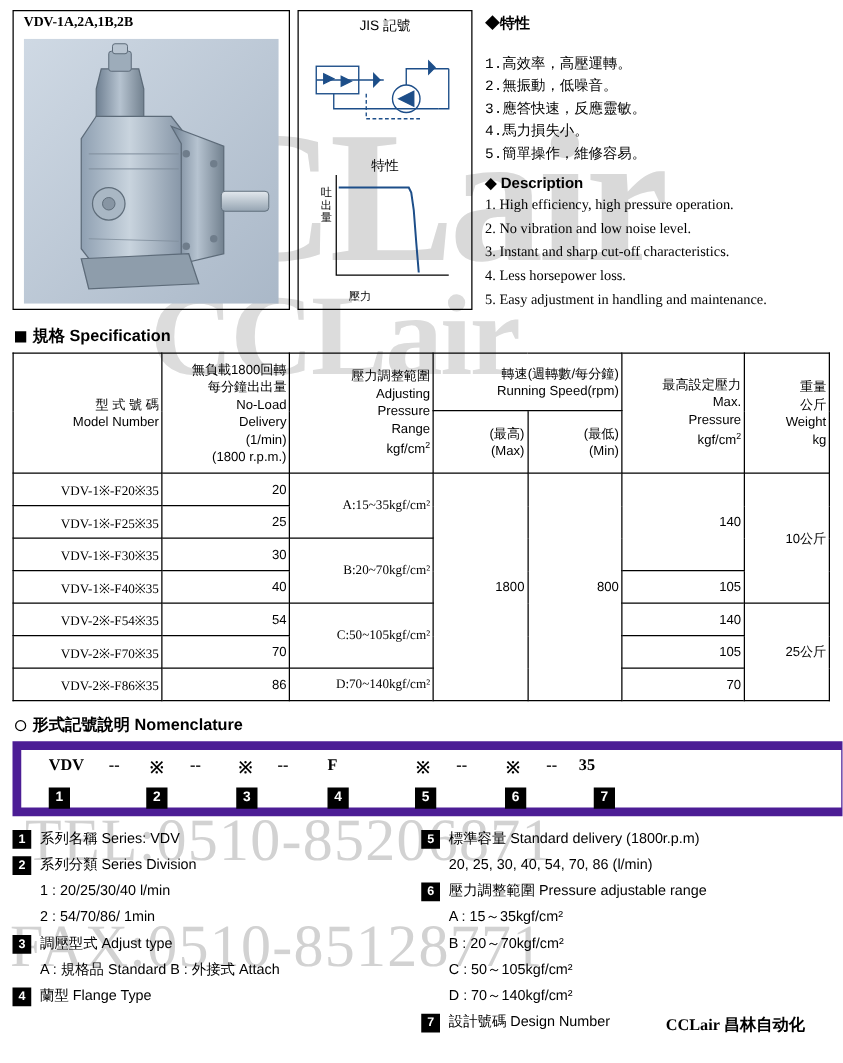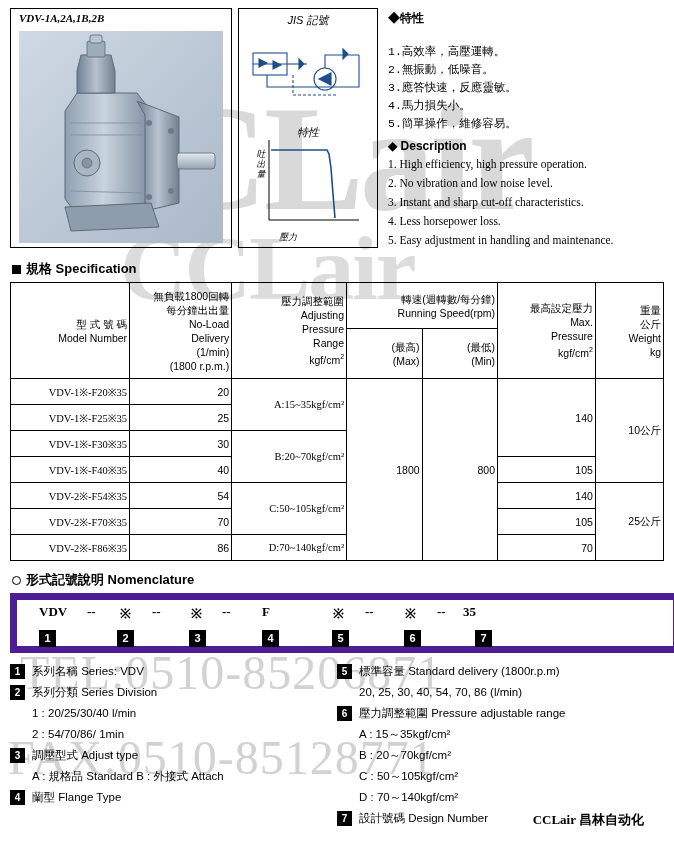--- a/index.html
+++ b/index.html
@@ -39,21 +39,21 @@
   .wm-phone2 {
     position:absolute; left:8px; top:730px;
     font-family:"Liberation Serif", serif;
     font-size:48px; color:#d2d2d2; letter-spacing:1px;
   }
 
   .page { position:relative; z-index:1; padding:8px 10px; }
 
   
   .top { display:flex; gap:6px; align-items:stretch; }
-  .panel { border:1px solid #000; background:transparent;font-style:italic; }
+  .panel { border:1px solid #000; background:transparent; }
 
   .panel-model { width:222px; height:240px; position:relative; }
   .panel-model .cap {
     font-size:11px; padding:3px 6px 0 8px; font-weight:bold;
     font-family:"Liberation Serif", serif;
   }
   .pump-img { position:absolute; left:8px; top:22px; width:204px; height:212px; }
 
   .panel-jis { width:140px; height:240px; position:relative; }
   .panel-jis .jis-title { text-align:center; font-size:11px; padding-top:4px; }

